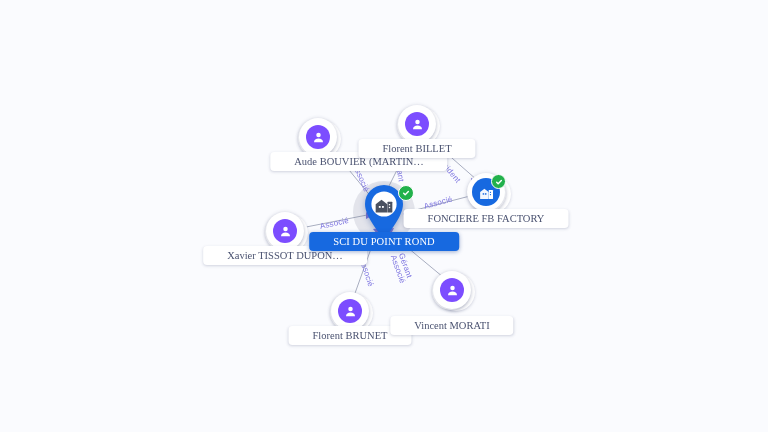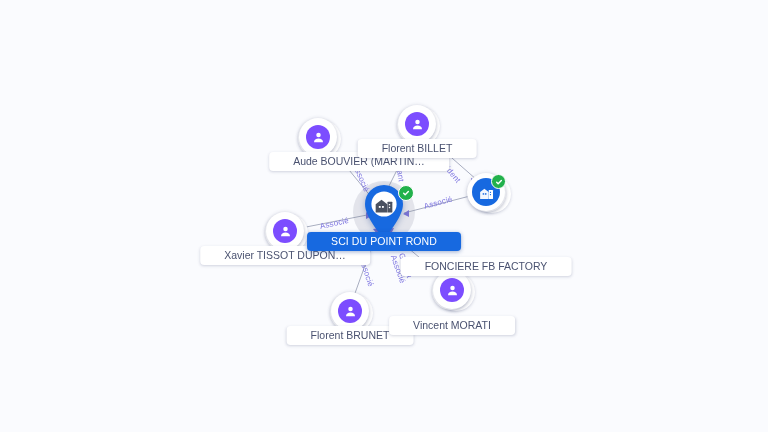--- a/index.html
+++ b/index.html
@@ -91,20 +91,21 @@
     position:absolute;transform:translateX(-50%);
     background:#ffffff;
     color:#4a5270;
     font-size:10.5px;
     line-height:13px;
     padding:3px 24px;
     border-radius:4px;
     white-space:nowrap;
     box-shadow:0 1px 3px rgba(60,70,110,.22);
     z-index:8;
+    font-family:Liberation Serif, serif;
   }
   .label.primary{
     background:#1769e0;
     color:#ffffff;
     font-size:10.5px;
     letter-spacing:.1px;
     box-shadow:0 1px 4px rgba(20,60,140,.40);
     z-index:9;
   }
 
@@ -201,21 +202,21 @@
         <rect x="16.8" y="14.2" width="1.6" height="1.6" fill="#1769e0"></rect>
       </svg>
     </span>
     <span class="check">
       <svg viewBox="0 0 24 24" fill="none" stroke="#ffffff" stroke-width="4.2" stroke-linecap="round" stroke-linejoin="round">
           <path d="M5 12.5l4.5 4.5L19 7.5"></path>
         </svg>
     </span>
   </div>
 </div>
-<div class="label" style="left:486px;top:209px;margin-top:48px;">FONCIERE FB FACTORY</div>
+<div class="label" style="left:486px;top:209px;">FONCIERE FB FACTORY</div>
 
 <div class="node person" style="left:285px;top:231px;">
   <div class="stack">
     <i style="width:38px;height:38px;margin:-17px 0 0 -15px;"></i>
     <i style="width:38px;height:38px;margin:-18px 0 0 -20px;"></i>
   </div>
   <div class="disc">
     <span class="avatar">
       <svg viewBox="0 0 24 24" fill="#ffffff">
           <circle cx="12" cy="8" r="3.6"></circle>

